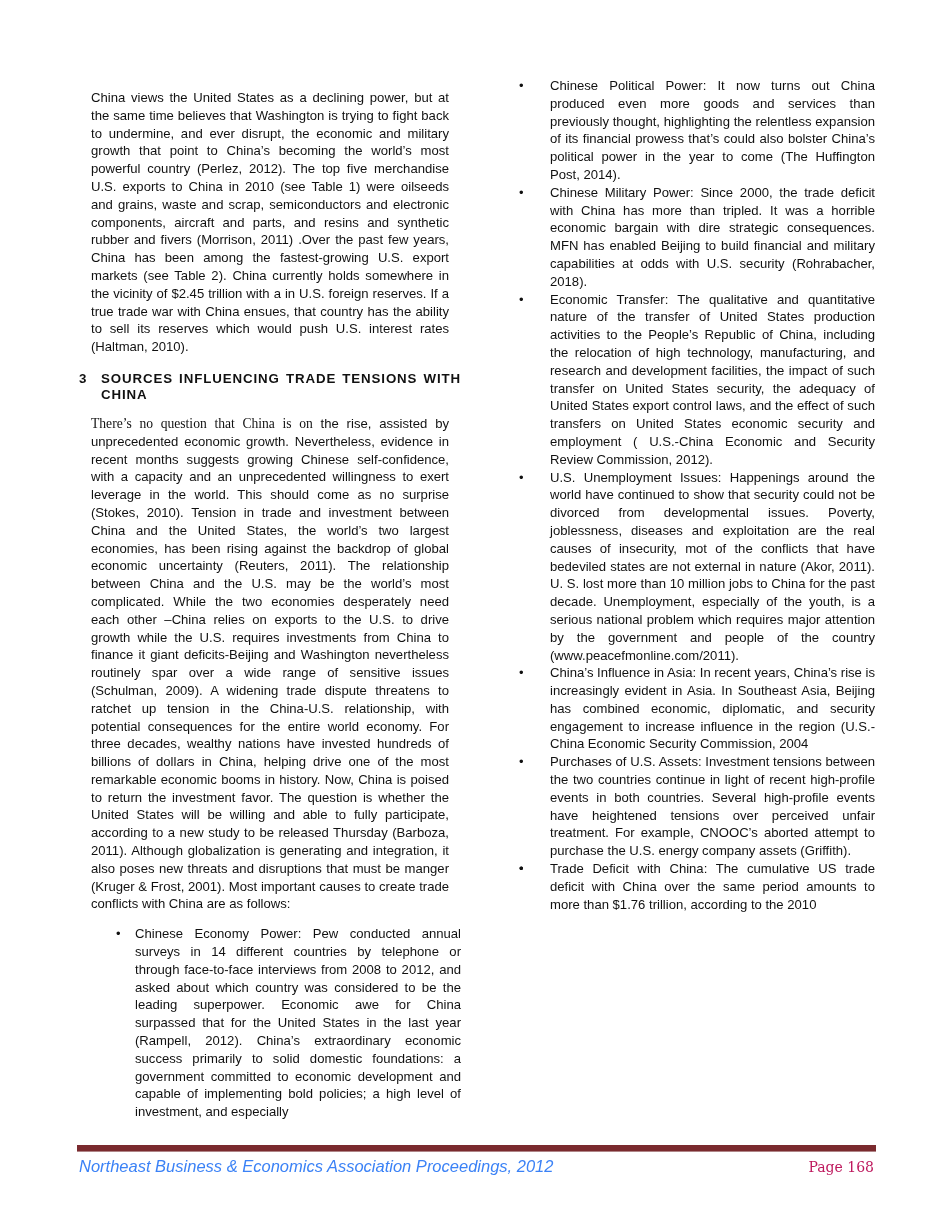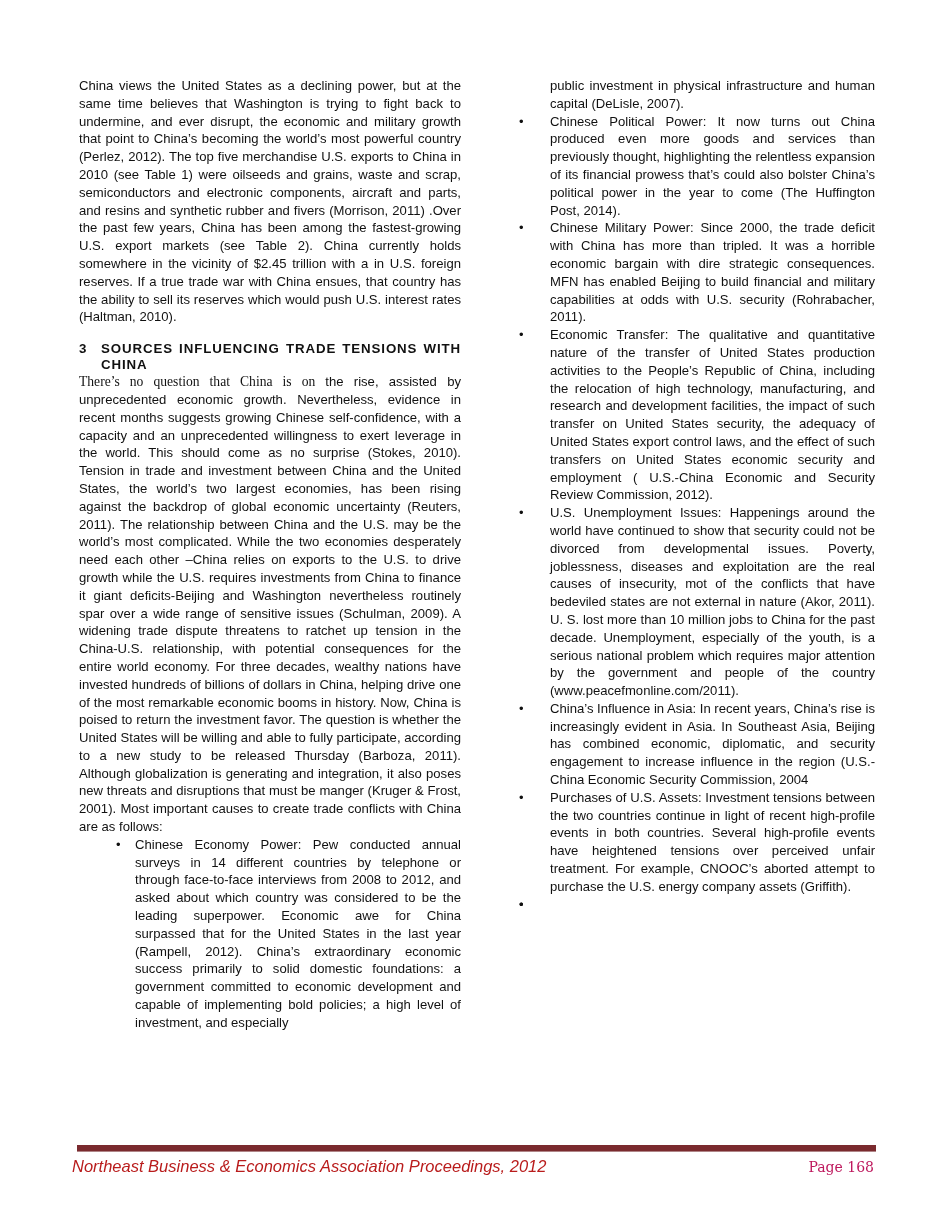--- a/index.html
+++ b/index.html
@@ -1,38 +1,38 @@
 <!DOCTYPE html>
 <html><head>
 <meta charset="utf-8">
 <style>
   html, body { margin: 0; padding: 0; background: #ffffff; }
   body { width: 952px; height: 1232px; position: relative; overflow: hidden;
          font-family: "Liberation Sans", sans-serif; color: #111; }
   .col { position: absolute; top: 77px; font-size: 13.1px; line-height: 17.8px; }
   .col-left { left: 79px; width: 382px; }
   .col-right { left: 519px; width: 356px; }
-  p { margin: 0; text-align: justify; }
+  p { margin: 12px; text-align: justify; }
   .serif { font-family: Liberation Serif, serif; font-size: 13.6px; }
   .heading { display: flex; font-weight: bold; font-size: 13.3px; letter-spacing: 0.9px;
              margin-top: 15px; line-height: 16px; }
   .heading .num { width: 22px; flex: none; }
   .heading .txt { flex: 1; text-align: justify; }
   ul { list-style: none; margin: 0; padding: 0; }
   li { position: relative; text-align: justify; }
   li .bullet { position: absolute; font-size: 13px; }
   .col-left li { padding-left: 56px; }
   .col-left li .bullet { left: 37px; top: 0; }
   .col-right li { padding-left: 31px; }
   .col-right li .bullet { left: 0; top: 0; }
   .cont { padding-left: 31px; }
   .rule { position: absolute; left: 77px; width: 799px; top: 1145px; height: 6px;
           background: #7a2a2e; border-bottom: 1px solid #b08587; }
-  .footer-left { position: absolute; left: 72px; top: 1157px; font-style: italic;
-                 font-size: 16.5px; color: #b91c1c; }
+  .footer-left { position: absolute; left: 79px; top: 1157px; font-style: italic;
+                 font-size: 16.5px; color: #3b82f6; }
   .footer-right { position: absolute; right: 78px; top: 1159px; font-family: "DejaVu Serif", serif;
                   font-size: 14px; color: #be185d; }
 </style>
 </head>
 <body>
 
 <div class="col col-left">
   <p>China views the United States as a declining power, but at the same time believes that Washington is trying to fight back to undermine, and ever disrupt,  the economic and military growth that point to China’s becoming the world’s most powerful country (Perlez, 2012). The top five merchandise U.S. exports to China in 2010 (see Table 1) were oilseeds and grains, waste and scrap, semiconductors and electronic components, aircraft and parts, and resins and synthetic rubber and fivers (Morrison, 2011) .Over the past few years, China has been among the fastest-growing U.S. export markets (see Table 2). China currently holds somewhere in the vicinity of $2.45 trillion with a in U.S. foreign reserves. If a true trade war with China ensues, that country has the ability to sell its reserves which would push U.S. interest rates (Haltman, 2010).</p>
   <div class="heading">
     <span class="num">3</span>
@@ -41,29 +41,28 @@
   <p><span class="serif">There’s no question that China is on </span><span>the rise, assisted by unprecedented economic growth. Nevertheless, evidence in recent months suggests growing Chinese self-confidence, with a capacity and an unprecedented willingness to exert leverage in the world. This should come as no surprise (Stokes, 2010). Tension in trade and investment between China and the United States, the world’s two largest economies, has been rising against the backdrop of global economic uncertainty (Reuters, 2011). The relationship between China and the U.S. may be the world’s most complicated. While the two economies desperately need each other –China relies on exports to the U.S. to drive growth while the U.S. requires investments from China to finance it giant deficits-Beijing and Washington nevertheless routinely spar over a wide range of sensitive issues (Schulman, 2009). A widening trade dispute threatens to ratchet up tension in the China-U.S. relationship, with potential consequences for the entire world economy. For three decades, wealthy nations have invested hundreds of billions of dollars in China, helping drive one of the most remarkable economic booms in history. Now, China is poised to return the investment favor. The question is whether the United States will be willing and able to fully participate, according to a new study to be released Thursday (Barboza, 2011).  Although globalization is generating and integration, it also poses new threats and disruptions that must be manger (Kruger &amp; Frost, 2001). Most important causes to create trade conflicts with China are as follows:</span></p>
   <ul>
     <li>
       <span class="bullet">•</span>
       <span>Chinese Economy Power: Pew conducted annual surveys in 14 different countries by telephone or through face-to-face interviews from 2008 to 2012, and asked about which country was considered to be the leading superpower. Economic awe for China surpassed that for the United States in the last year (Rampell, 2012). China’s extraordinary economic success primarily to solid domestic foundations: a government committed to economic development and capable of implementing bold policies; a high level of investment, and especially</span>
     </li>
   </ul>
 </div>
 
 <div class="col col-right">
-  <p class="cont">public investment in physical infrastructure and human capital (DeLisle, 2007).</p>
   <ul>
     <li>
       <span class="bullet">•</span>
       <span>Chinese Political Power: It now turns out China produced even more goods and services than previously thought, highlighting the relentless expansion of its financial prowess that’s could also bolster China’s political power in the year to come (The Huffington Post, 2014).</span>
     </li>
     <li>
       <span class="bullet">•</span>
-      <span>Chinese Military Power: Since 2000, the trade deficit with China has more than tripled. It was a horrible economic bargain with dire strategic consequences.  MFN has enabled Beijing to build financial and military capabilities at odds with U.S. security (Rohrabacher, 2011).</span>
+      <span>Chinese Military Power: Since 2000, the trade deficit with China has more than tripled. It was a horrible economic bargain with dire strategic consequences.  MFN has enabled Beijing to build financial and military capabilities at odds with U.S. security (Rohrabacher, 2018).</span>
     </li>
     <li>
       <span class="bullet">•</span>
       <span>Economic Transfer: The qualitative and quantitative nature of the transfer of United States production activities to the People’s Republic of China, including the relocation of high technology, manufacturing, and research and development facilities, the impact of such transfer on United States security, the adequacy of United States export control laws, and the effect of such transfers on United States economic security and employment ( U.S.-China Economic and Security Review Commission, 2012).</span>
     </li>
     <li>
       <span class="bullet">•</span>
       <span>U.S. Unemployment Issues: Happenings around the world have continued to show that security could not be divorced from developmental issues. Poverty, joblessness, diseases and exploitation are the real causes of insecurity, mot of the conflicts that have bedeviled states are not external in nature (Akor, 2011). U. S. lost more than 10 million jobs to China for the past decade. Unemployment, especially of the youth, is a serious national problem which requires major attention by the government and people of the country (www.peacefmonline.com/2011).</span>
     </li>
     <li>
@@ -72,19 +71,20 @@
     </li>
     <li>
       <span class="bullet">•</span>
       <span>Purchases of U.S. Assets: Investment tensions between the two countries continue in light of recent high-profile events in both countries. Several high-profile events have heightened tensions over perceived unfair treatment. For example, CNOOC’s aborted attempt to purchase the U.S. energy company assets (Griffith).</span>
     </li>
     <li>
       <span class="bullet">•</span>
     </li>
     <li>
       <span class="bullet">•</span>
+      <span>Trade Deficit with China: The cumulative US trade deficit with China over the same period amounts to more than $1.76 trillion, according to the 2010</span>
     </li>
   </ul>
 </div>
 
 <div class="rule" style="background: rgb(122, 42, 46);"></div>
 <div class="footer-left">Northeast Business &amp; Economics Association Proceedings, 2012</div>
 <div class="footer-right">Page 168</div>
 
 </body></html>

